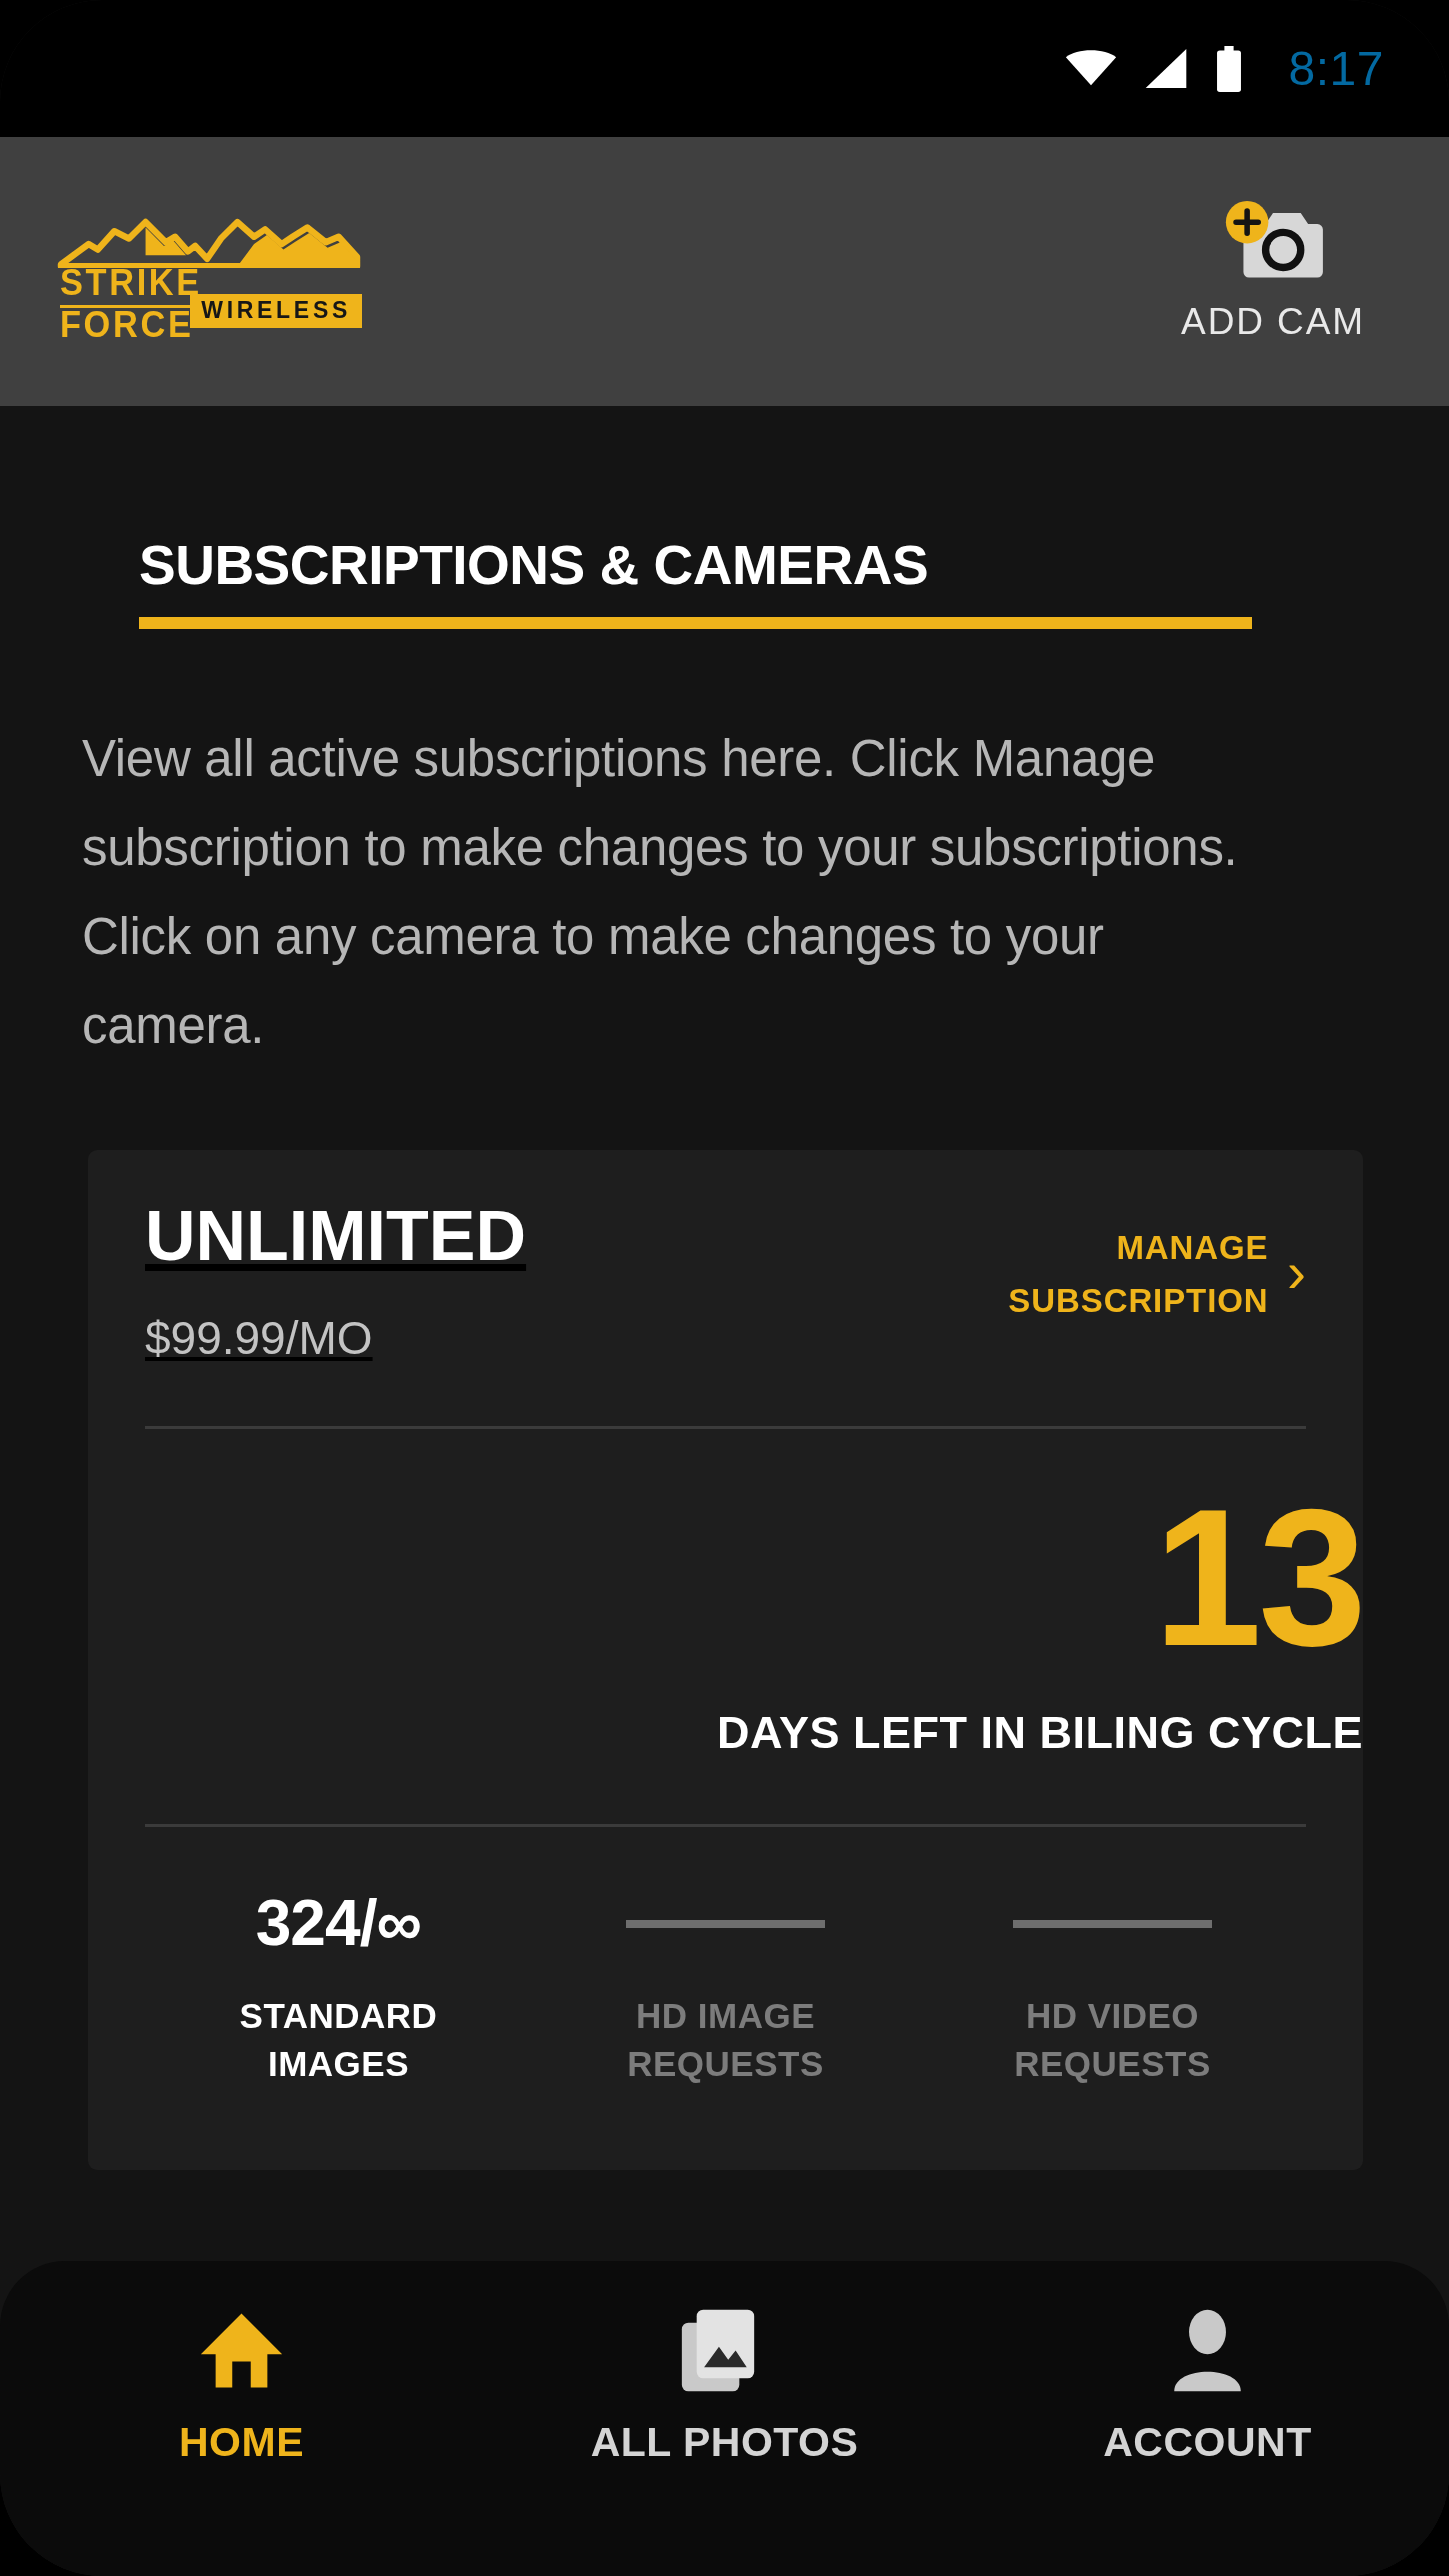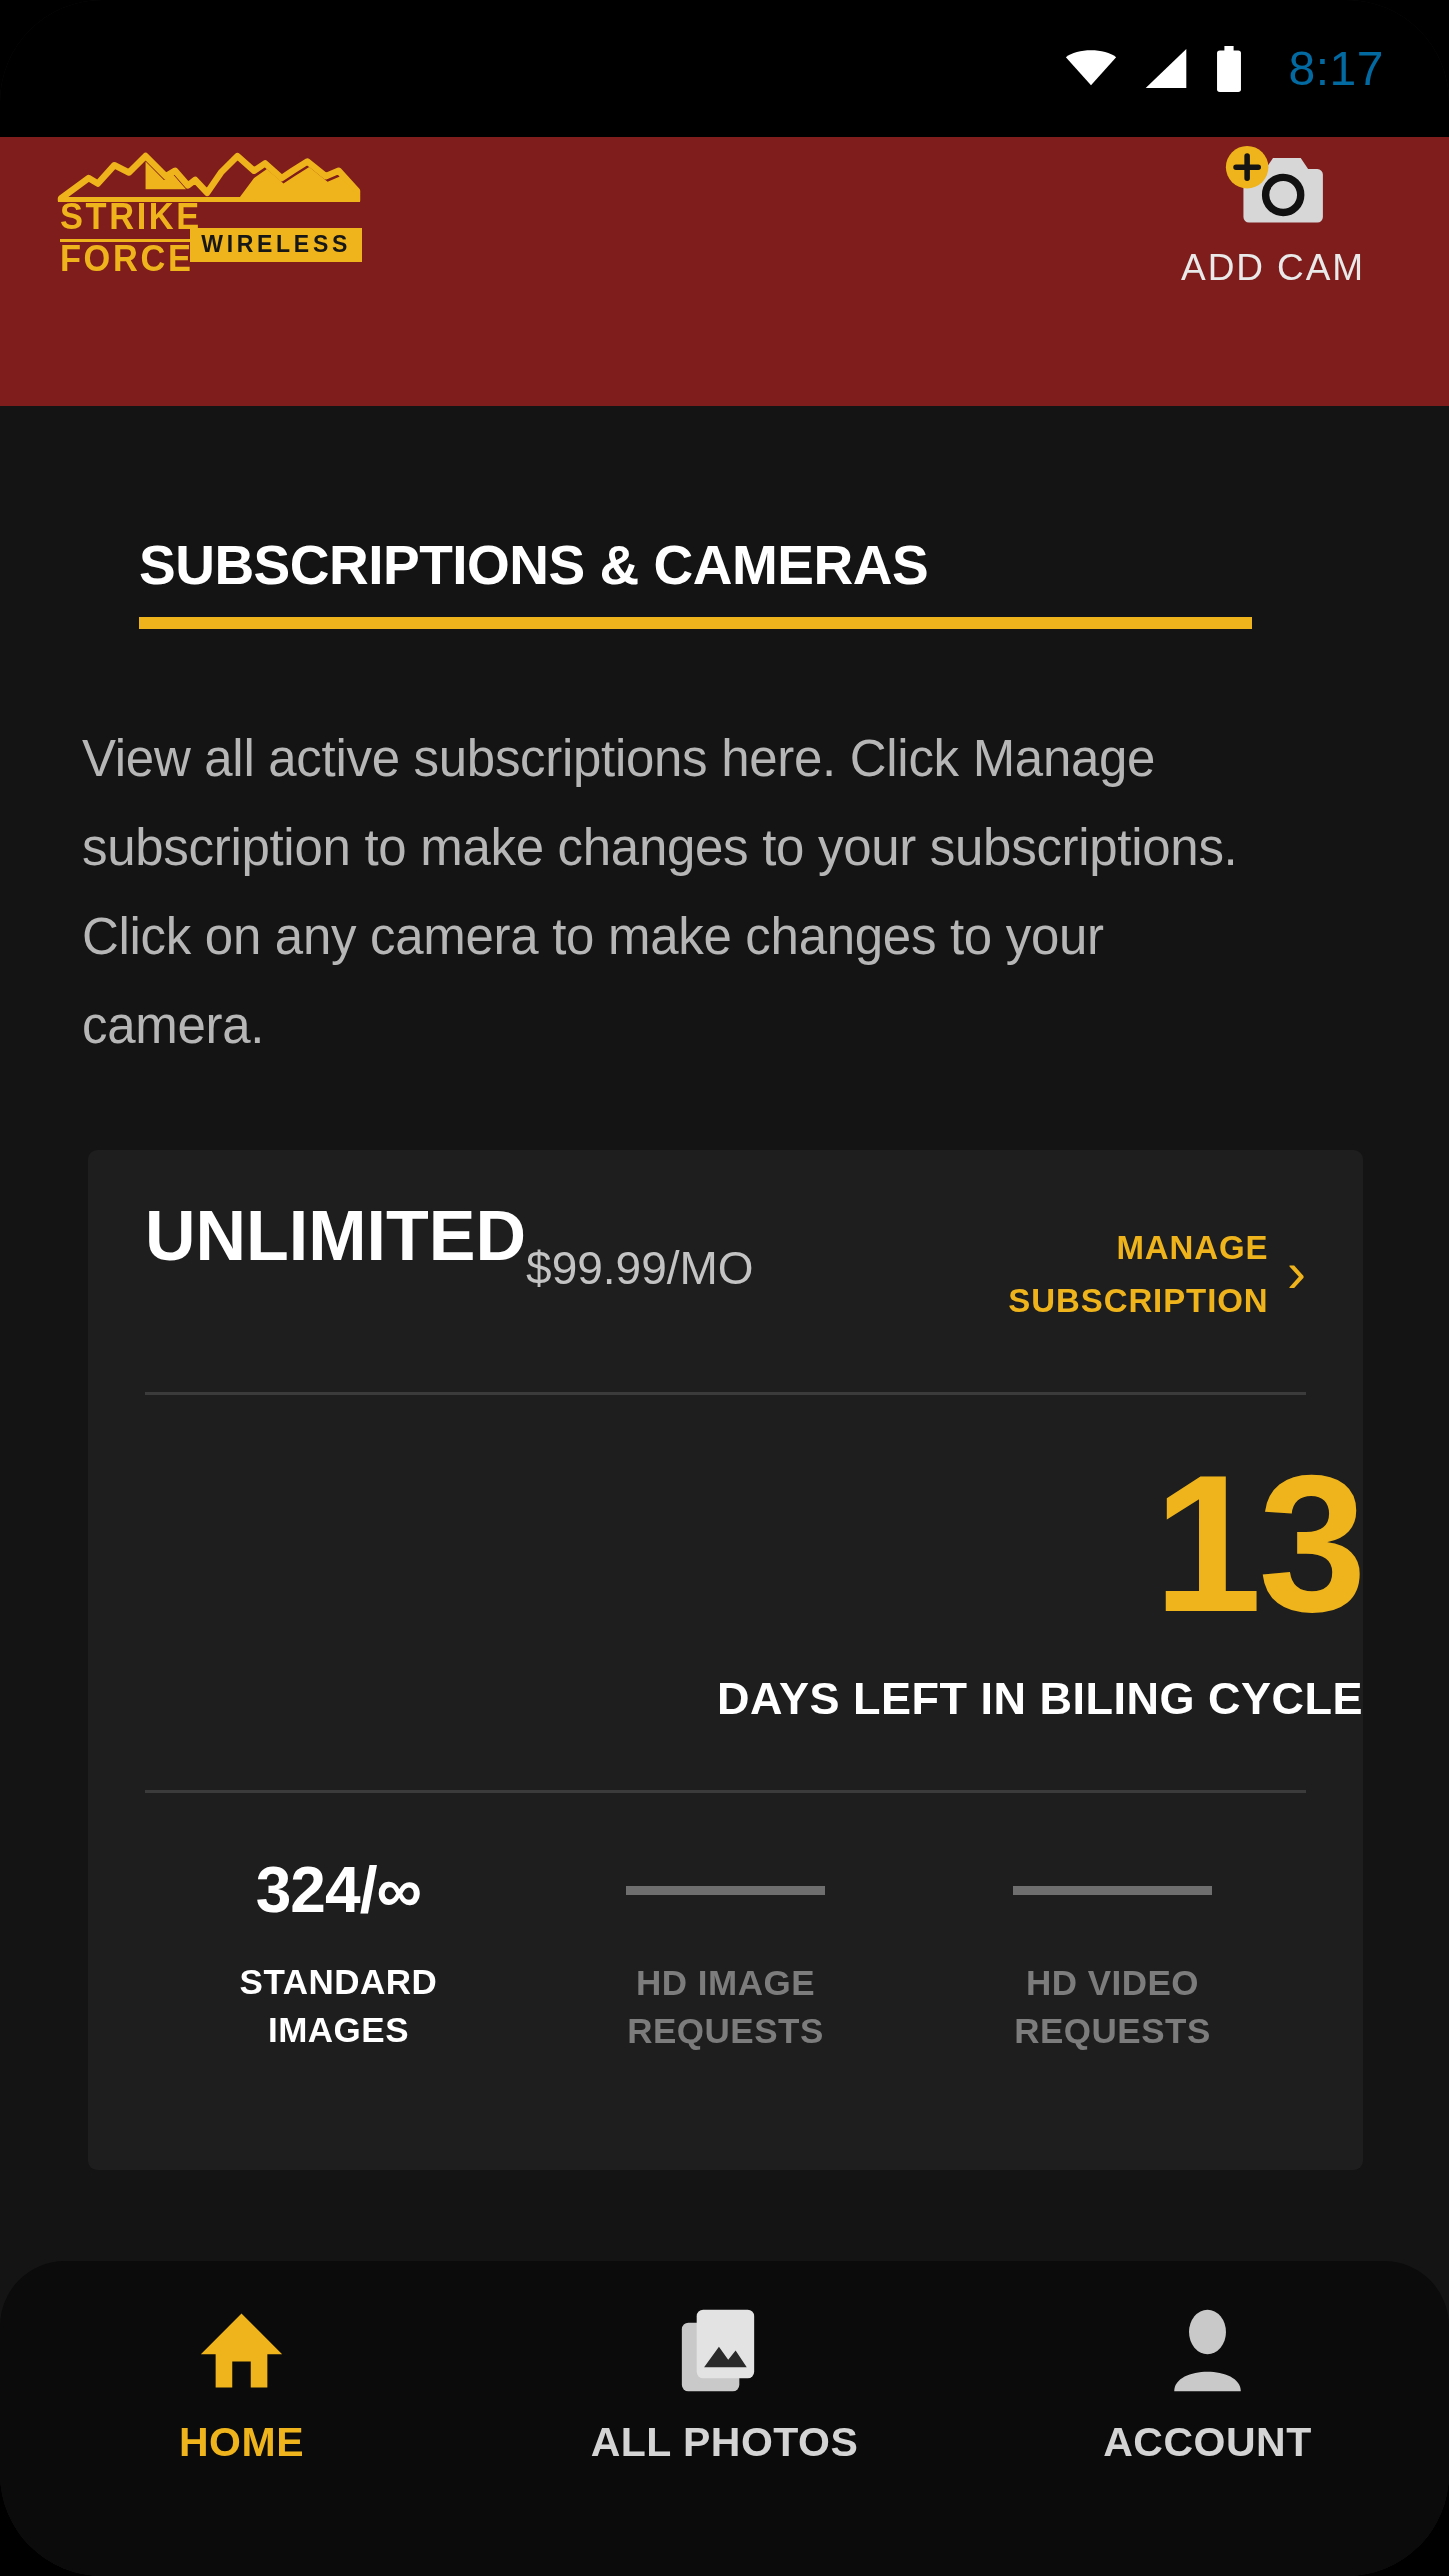--- a/index.html
+++ b/index.html
@@ -45,23 +45,24 @@
     letter-spacing:0.5px;
     margin-left:20.4px;
   }
 
   
   .app-header {
     position:absolute;
     top:137px; left:0;
     width:100%;
     height:269px;
-    background:#7f1d1d;
-    display:flex;
-    padding:8px 56px;
+    background:#404040;
+    display:flex;
+    align-items:center;
+    padding:0 56px;
   }
 
   .logo-wrap {
     position:relative;
     width:306px;
     height:121px;
     display:flex;
     flex-direction:column;
     justify-content:flex-start;
   }
@@ -180,21 +181,21 @@
     background:#1e1e1e;
     border-radius:9.3px;
     padding:51px 0 0 0;
   }
 
   .card-top {
     display:flex;
     align-items:flex-start;
     padding:0 57px 0 57px;
   }
-  .plan-block { display:flex; flex-direction:row; }
+  .plan-block { display:flex; flex-direction:column;text-decoration:underline; }
   .plan-name {
     color:#ffffff;
     font-size:70px;
     font-weight:bold;
     letter-spacing:0px;
     line-height:1;
   }
   .plan-price {
     margin-top:44px;
     color:#c3c3c3;

